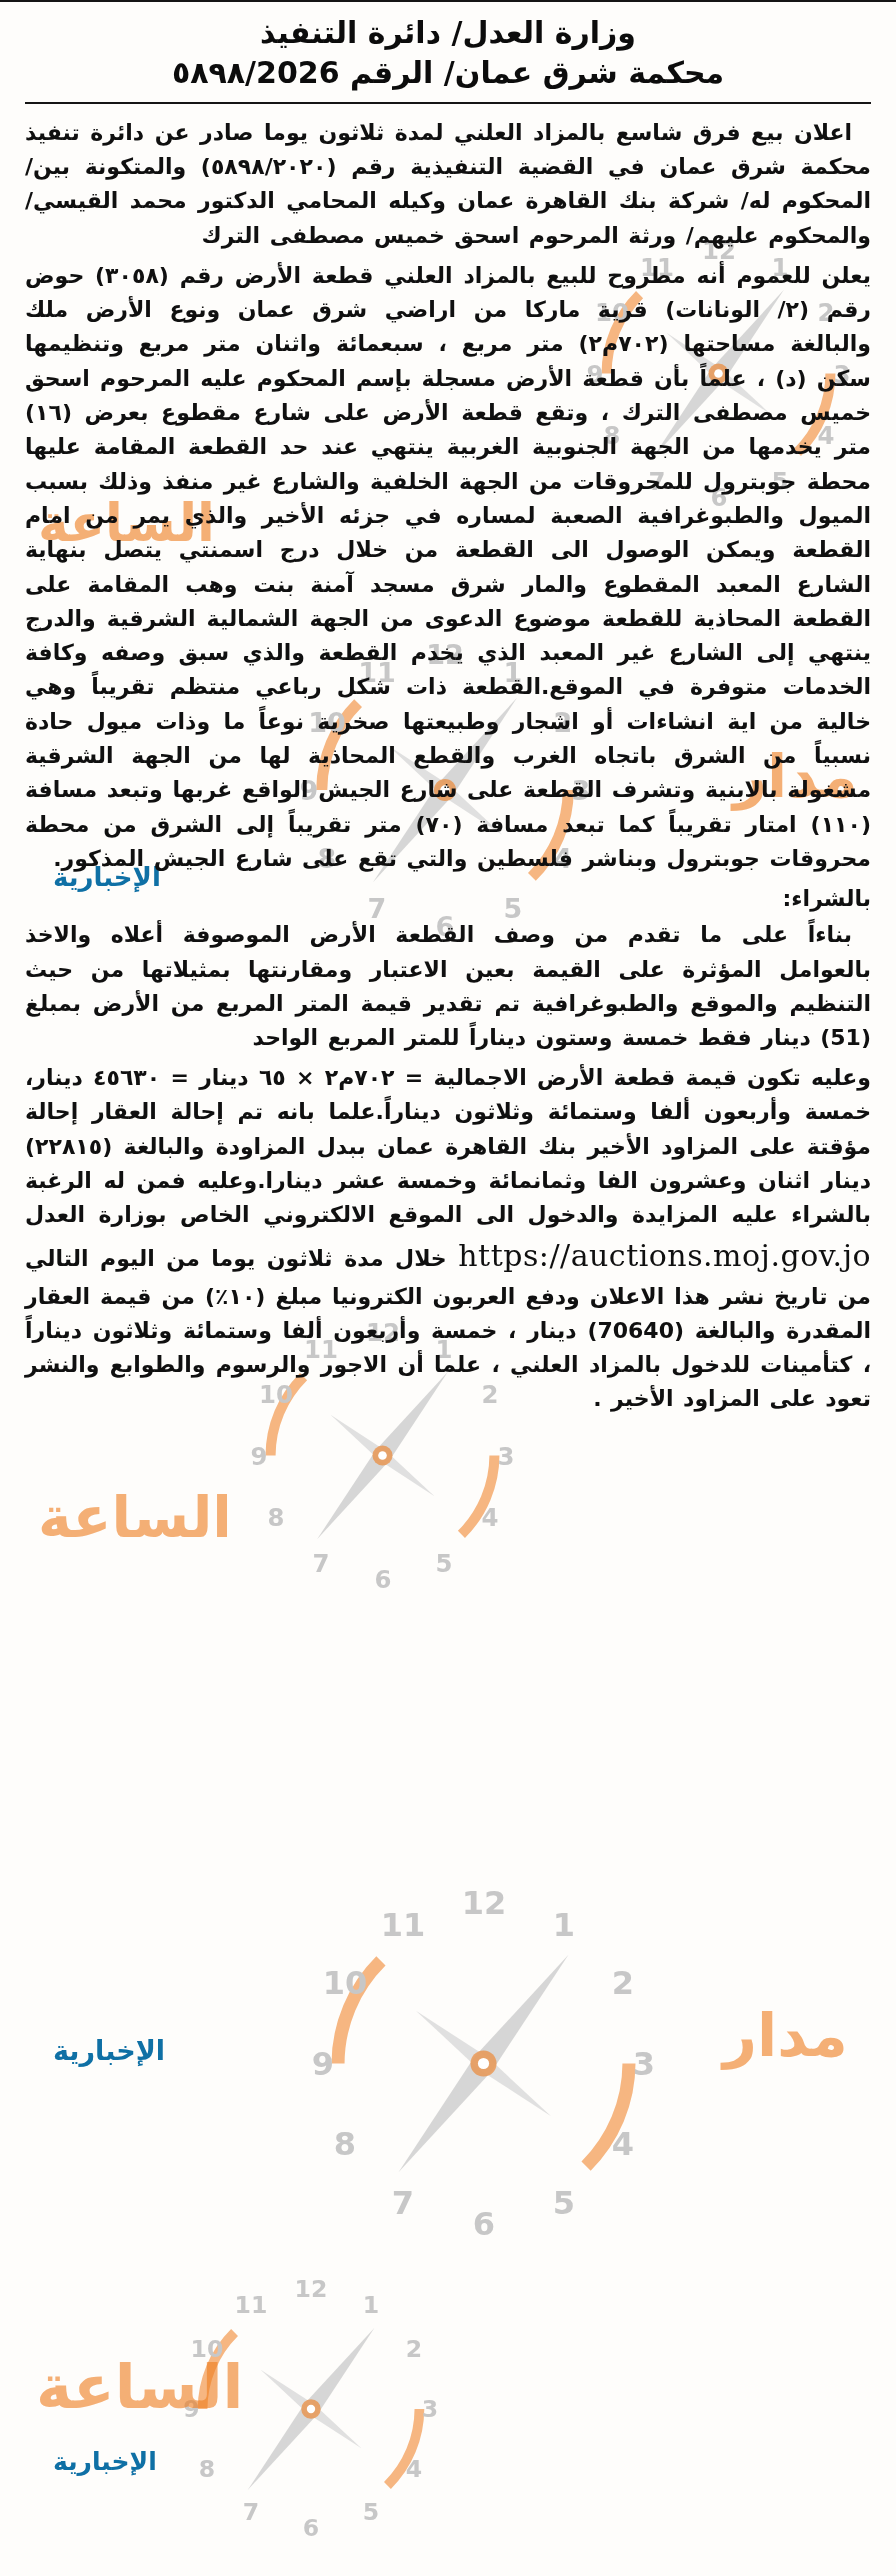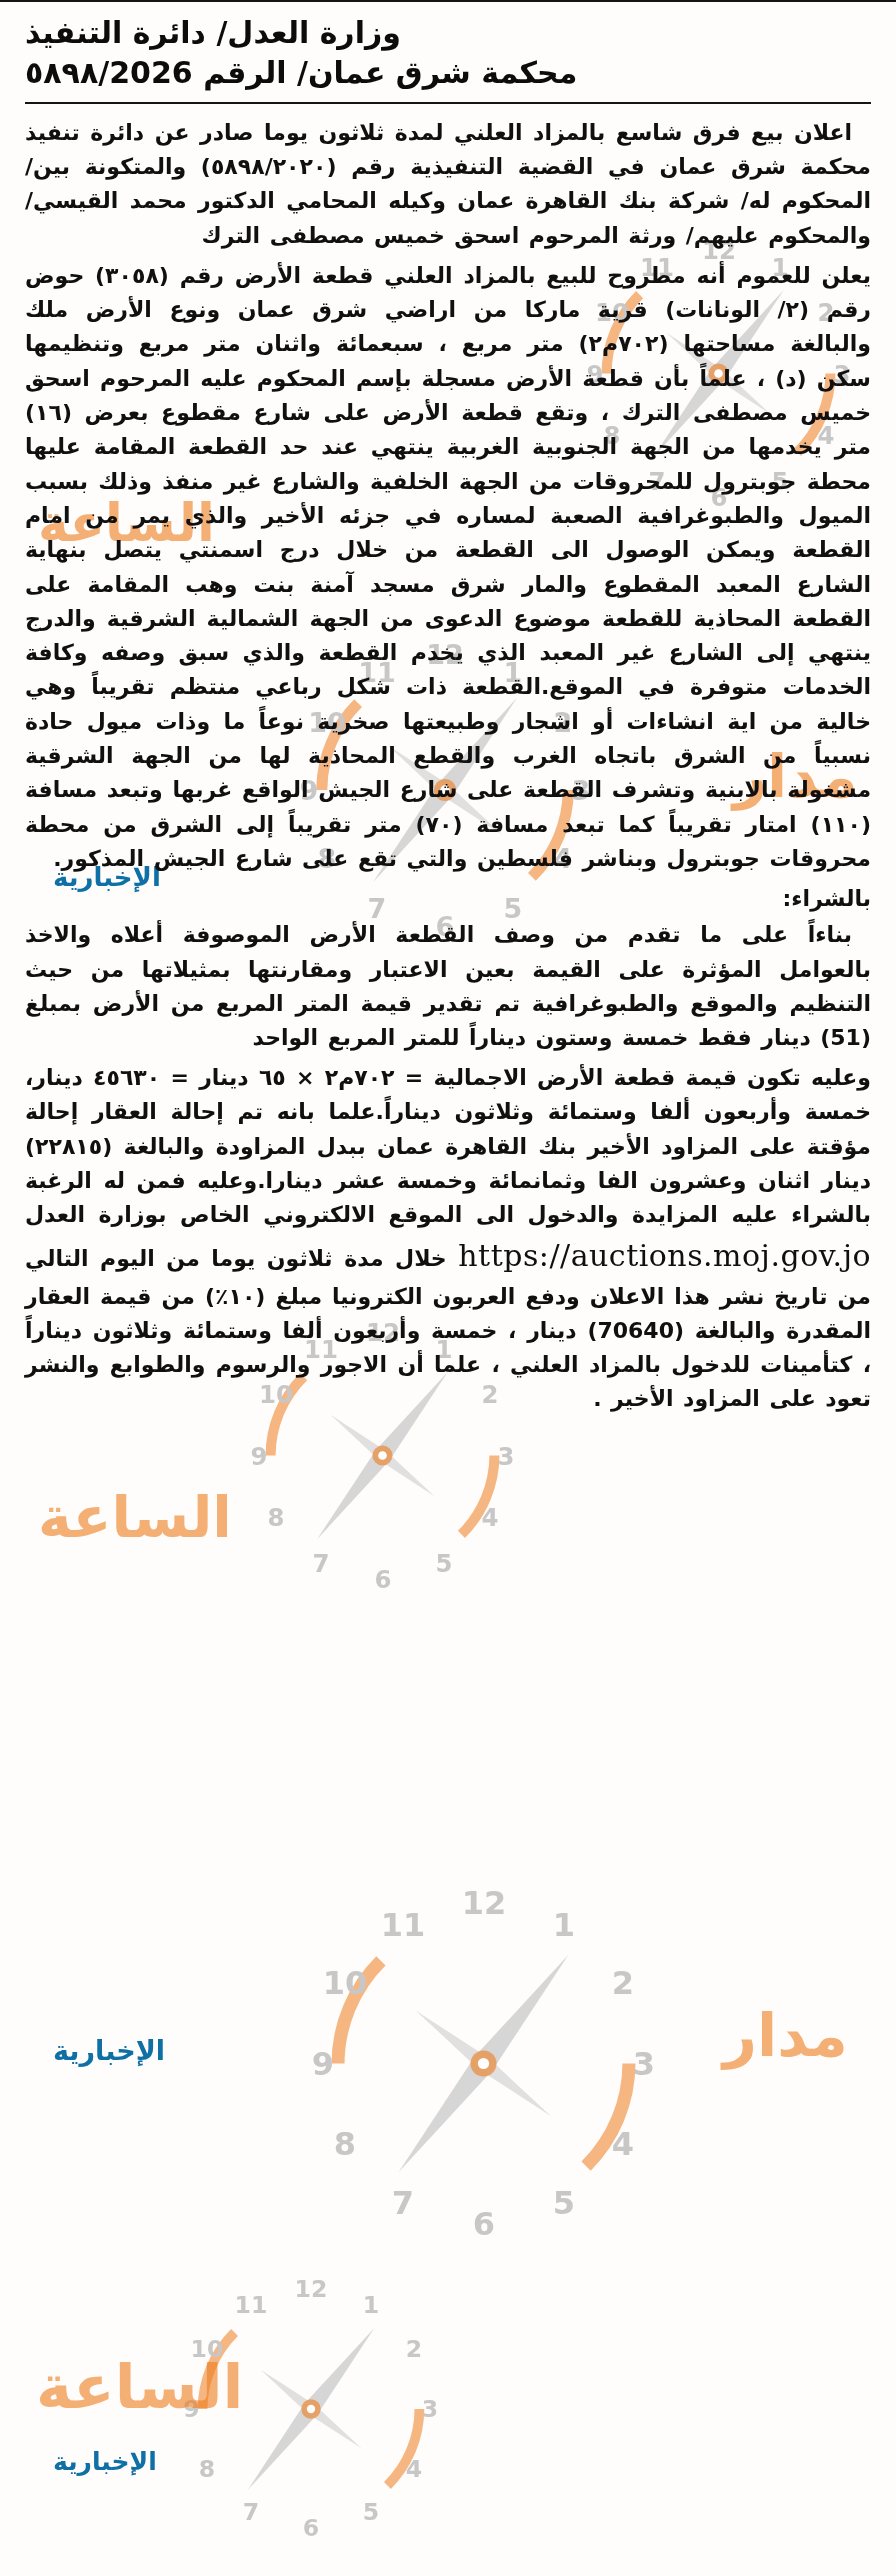--- a/index.html
+++ b/index.html
@@ -13,21 +13,21 @@
     font-family:"DejaVu Sans", sans-serif;
   }
 
   
   .content {
     position:relative; z-index:2;
     padding:3.8px 25px 0 25px;
     border-top:2.9px solid #151515;
   }
   .doc-header {
-    text-align:left;
+    text-align:center;
     padding:7.7px 0 9.6px 0;
     border-bottom:2.9px solid #151515;
     margin-bottom:11.5px;
   }
   .doc-header .hline {
     font-size:30px;
     font-weight:bold;
     color:#0c0c0c;
     line-height:1.32;
   }

